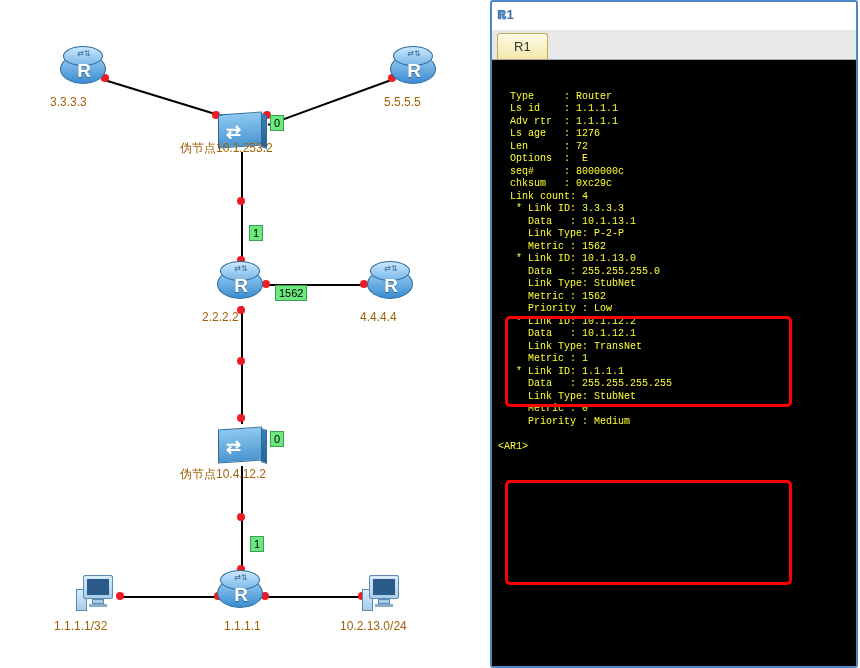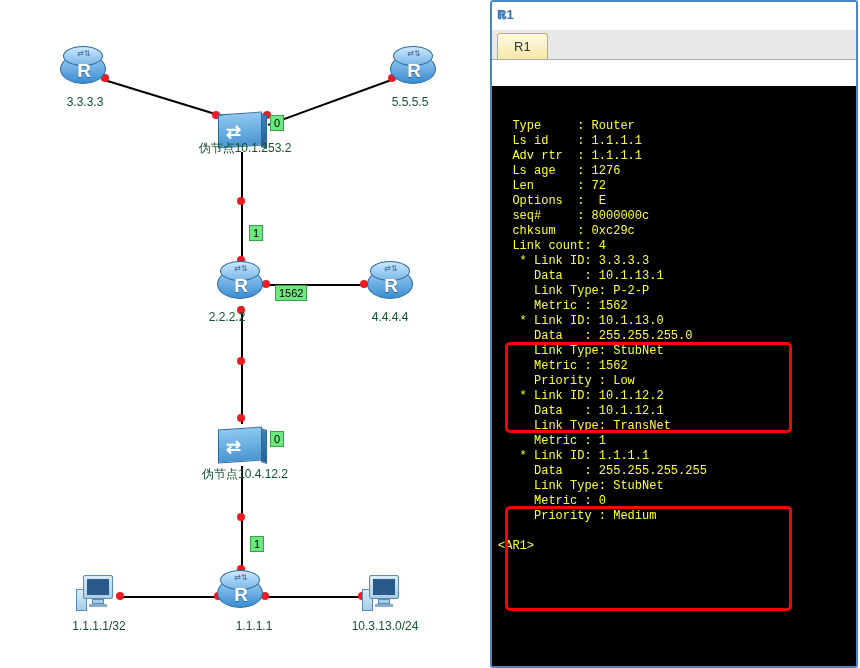--- a/index.html
+++ b/index.html
@@ -2,21 +2,21 @@
 <html><head>
 <meta charset="utf-8">
 <style>
 * { box-sizing: border-box; margin: 0; padding: 0; }
 body { width: 860px; height: 668px; font-family: Arial, sans-serif; background: #fff; position: relative; }
 .left-panel { position: absolute; left: 0; top: 0; width: 490px; height: 668px; background: #fff; }
 .right-panel { position: absolute; left: 490px; top: 0; width: 368px; height: 668px; border: 2px solid #4a87c4; border-radius: 3px; }
 .r1-header { position: absolute; top: 5px; left: 5px; display: flex; align-items: center; gap: 4px; font-size: 13px; color: #3a6a9f; font-weight: bold; }
 .tab-bar { position: absolute; top: 28px; left: 0; right: 0; height: 30px; background: #e8e8e8; display: flex; align-items: flex-end; border-bottom: 1px solid #aaa; }
 .tab { background: linear-gradient(#fdfae8,#f5e8a8); border: 1px solid #c0b050; border-bottom: none; padding: 5px 16px; margin-left: 5px; font-size: 13px; color: #333; border-radius: 3px 3px 0 0; }
-.terminal { position: absolute; top: 58px; left: 0; right: 0; bottom: 0; background: #000; color: #ffff33; font-family: 'Courier New', monospace; font-size: 12px; padding: 18px 4px 4px 6px; line-height: 1.25; white-space: pre; overflow: hidden; margin-top: 26px; }
+.terminal { position: absolute; top: 58px; left: 0; right: 0; bottom: 0; background: #000; color: #ffff33; font-family: 'Courier New', monospace; font-size: 10px; padding: 18px 4px 4px 6px; line-height: 1.25; white-space: pre; overflow: hidden; }
 .terminal .box1 { position: absolute; top: 256px; left: 13px; width: 287px; height: 91px; border: 3px solid #ff0000; border-radius: 5px; pointer-events: none; }
 .terminal .box2 { position: absolute; top: 420px; left: 13px; width: 287px; height: 105px; border: 3px solid #ff0000; border-radius: 5px; pointer-events: none; }
 
 .router-icon { position: absolute; width: 48px; height: 48px; }
 .router-icon .body { width: 46px; height: 30px; background: linear-gradient(#9fd0f5,#3a8cd0); border: 1px solid #2a6aa0; border-radius: 23px/15px; position: absolute; top: 9px; }
 .router-icon .top { width: 40px; height: 20px; background: linear-gradient(#cce8ff,#7ab8e8); border: 1px solid #2a6aa0; border-radius: 50%; position: absolute; top: 1px; left: 3px; }
 .router-icon .r { position: absolute; top: 15px; left: 0; width: 48px; text-align: center; color: #fff; font-weight: bold; font-size: 19px; text-shadow: 0 1px 1px rgba(0,0,0,0.4); }
 .router-icon .arrows { position: absolute; top: 4px; left: 0; width: 48px; text-align: center; font-size: 8px; color: #3a6a9f; }
 
 .switch-icon { position: absolute; width: 48px; height: 48px; }
@@ -24,21 +24,21 @@
 .switch-icon .side { position: absolute; top: 9px; left: 43px; width: 6px; height: 34px; background: linear-gradient(#3a80b8,#2a6090); transform: skewY(20deg); border: 1px solid #2a6aa0; }
 .switch-icon .arrows { position: absolute; top: 16px; left: 8px; color: #fff; font-size: 18px; font-weight: bold; }
 
 .pc-icon { position: absolute; width: 44px; height: 44px; }
 .pc-icon .mon { width: 30px; height: 24px; background: linear-gradient(#d8ecfa,#a8cde8); border: 1px solid #5a8ab5; border-radius: 2px; position: absolute; top: 0; left: 7px; }
 .pc-icon .screen { width: 22px; height: 16px; background: #2a5a8a; position: absolute; top: 4px; left: 11px; }
 .pc-icon .base { width: 12px; height: 5px; background: #a8cde8; border: 1px solid #5a8ab5; position: absolute; top: 24px; left: 16px; }
 .pc-icon .tower { width: 11px; height: 22px; background: linear-gradient(#d8ecfa,#a8cde8); border: 1px solid #5a8ab5; position: absolute; top: 14px; left: 0; }
 .pc-icon .foot { width: 18px; height: 3px; background: #88adc8; position: absolute; top: 29px; left: 13px; }
 
-.node-label { position: absolute; font-size: 12px; color: #14532d; text-align: center; }
+.node-label { position: absolute; font-size: 12px; color: #a16207; text-align: left; }
 .link-line { position: absolute; background: #000; }
 .dot { position: absolute; width: 8px; height: 8px; background: #ed1c24; border-radius: 50%; }
 .badge { position: absolute; background: #6de87e; border: 1px solid #3aa050; color: #000; font-size: 11px; padding: 0 3px; min-width: 11px; text-align: center; line-height: 14px; }
 .switch-link-icon { position: absolute; font-size: 12px; color: #4a87c4; transform: rotate(-90deg); }
 </style>
 </head>
 <body>
 
 <div class="left-panel">
 
@@ -76,21 +76,21 @@
       <div class="r">R</div>
   </div>
   <div class="node-label" style="top:95px; left:50px; width:70px;">3.3.3.3</div>
 
   <div class="router-icon" style="top:45px; left:390px;">
     <div class="body"></div>
       <div class="top"></div>
       <div class="arrows">⇄⇅</div>
       <div class="r">R</div>
   </div>
-  <div class="node-label" style="top:95px; left:375px; width:70px;">5.5.5.5</div>
+  <div class="node-label" style="top:95px; left:384px; width:70px;">5.5.5.5</div>
 
   <div class="router-icon" style="top:260px; left:217px;">
     <div class="body"></div>
       <div class="top"></div>
       <div class="arrows">⇄⇅</div>
       <div class="r">R</div>
   </div>
   <div class="node-label" style="top:310px; left:202px; width:50px;">2.2.2.2</div>
 
   <div class="router-icon" style="top:260px; left:367px;">
@@ -132,21 +132,21 @@
   </div>
   <div class="node-label" style="top:619px; left:54px; width:90px;">1.1.1.1/32</div>
 
   <div class="pc-icon" style="top:575px; left:362px;">
     <div class="tower"></div>
       <div class="mon"></div>
       <div class="screen"></div>
       <div class="base"></div>
       <div class="foot"></div>
   </div>
-  <div class="node-label" style="top:619px; left:340px; width:90px;">10.3.13.0/24</div>
+  <div class="node-label" style="top:619px; left:340px; width:90px;">10.2.13.0/24</div>
 
   <div class="badge" style="top:115px; left:270px;">0</div>
   <div class="badge" style="top:225px; left:249px;">1</div>
   <div class="badge" style="top:285px; left:275px;">1562</div>
   <div class="badge" style="top:431px; left:270px;">0</div>
   <div class="badge" style="top:536px; left:250px;">1</div>
 
 </div>
 
 <div class="right-panel">

